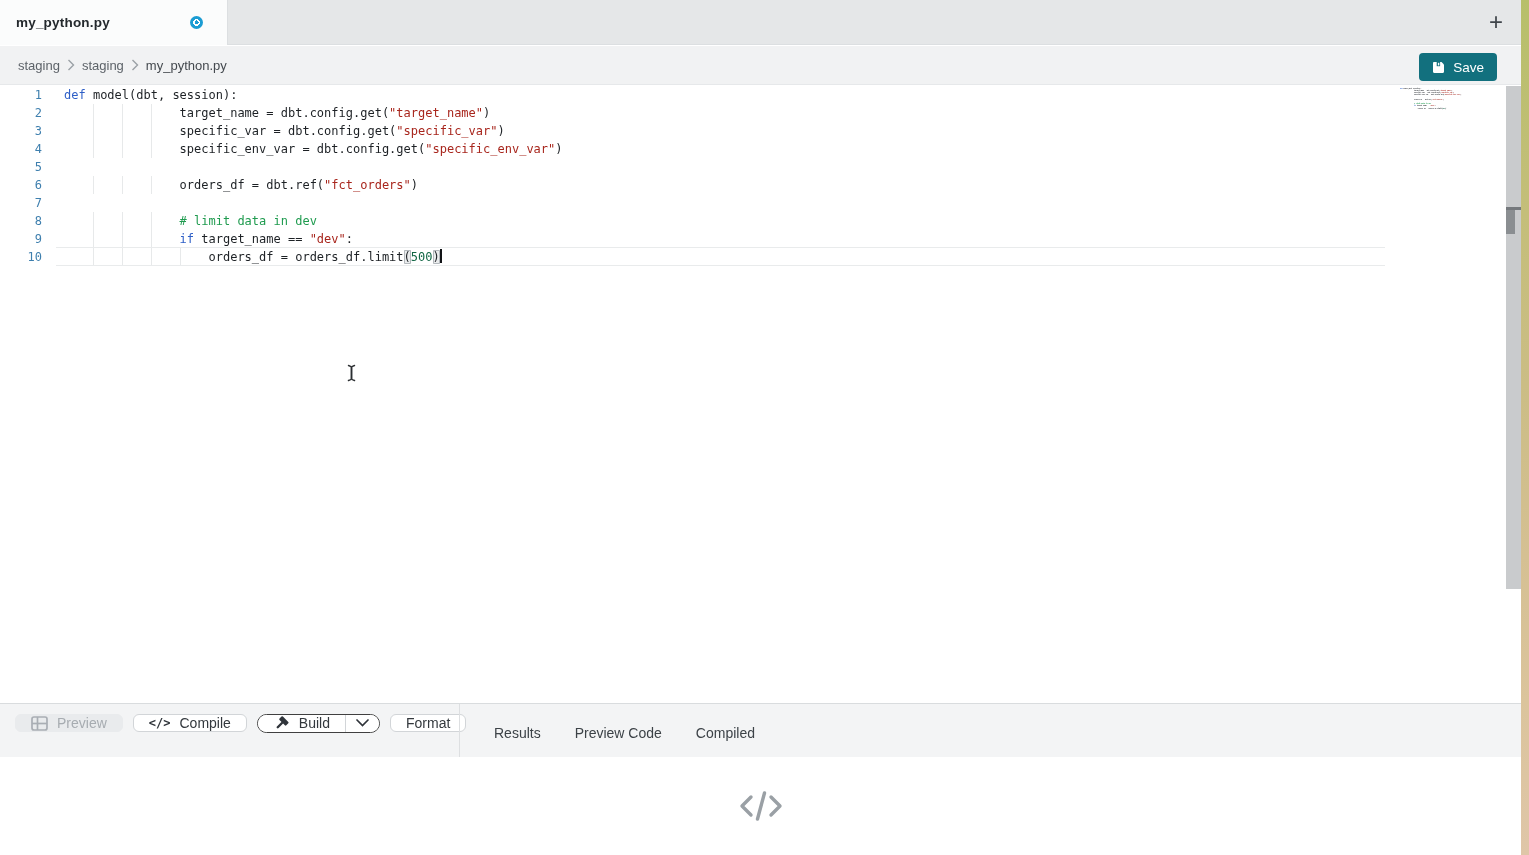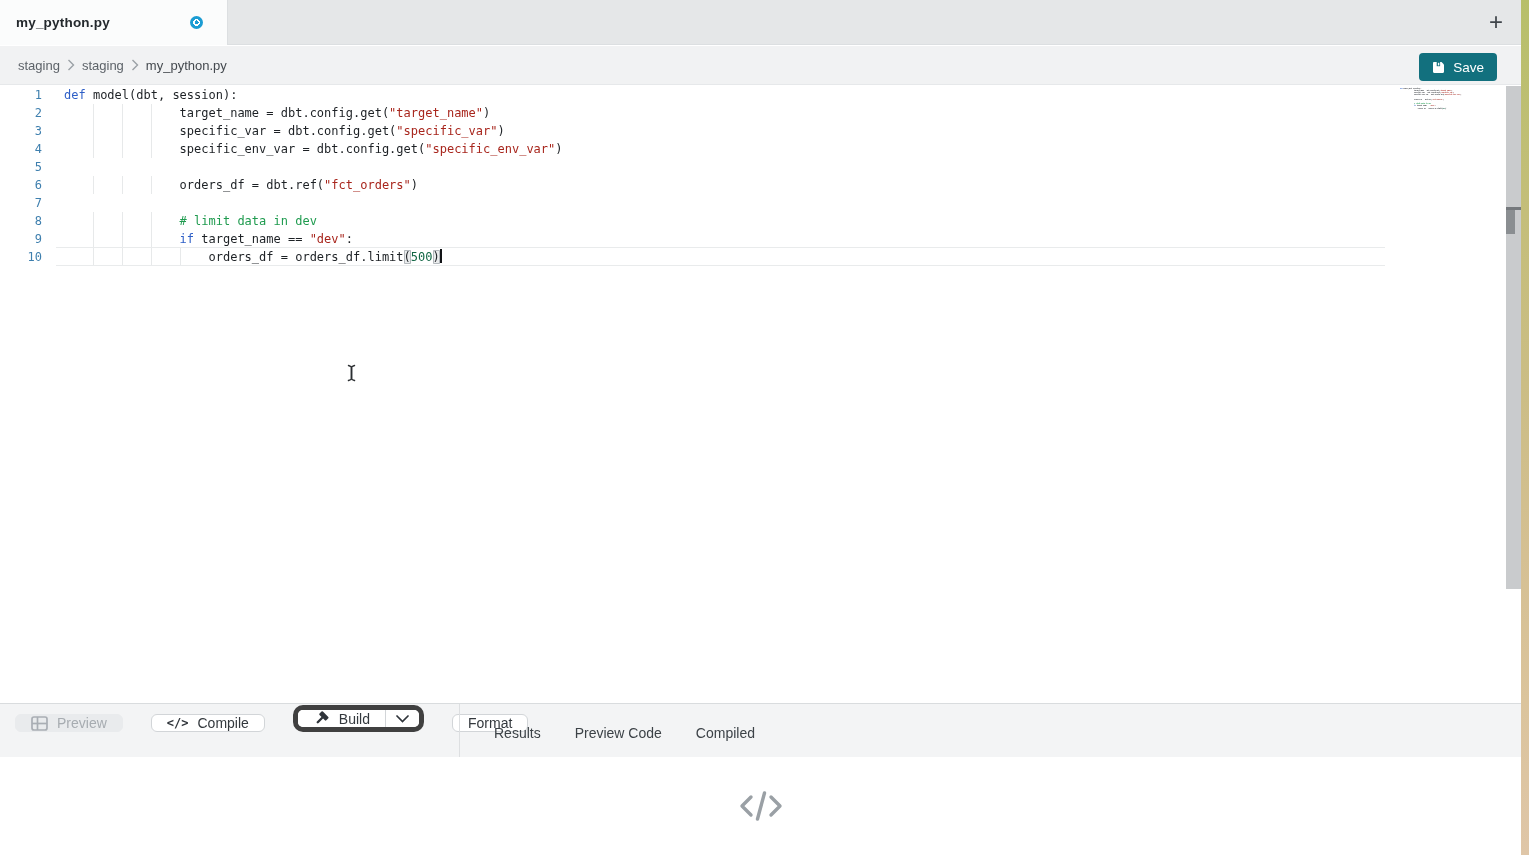--- a/index.html
+++ b/index.html
@@ -56,25 +56,25 @@
   
   .sb-track { position:absolute; left:1506px; top:0; width:15px; height:503px; background:#c9cbcd; cursor:pointer; }
   .sb-thumb-bar { position:absolute; left:0; top:121px; width:15px; height:3px; background:#75797d; }
   .sb-thumb { position:absolute; left:0; top:124px; width:9px; height:24px; background:#8a8e91; }
 
   .ibeam { position:absolute; left:345px; top:278px; }
 
   
   .toolbar { position:absolute; top:703px; left:0; width:1521px; height:54px; background:#f3f4f5;
              border-top:1px solid #d9dcde; }
-  .btn-group { position:absolute; left:15px; top:10px; height:18px; display:flex; gap:28px; align-items:flex-end; }
+  .btn-group { position:absolute; left:15px; top:10px; height:18px; display:flex; gap:10px; align-items:center; }
   .btn { display:flex; align-items:center; gap:9px; padding:0 15px; background:#ffffff; border:1px solid #d2d5d8;
          border-radius:6px; font-size:14px; color:#33383d; font-family:"Liberation Sans",sans-serif; cursor:pointer; }
   .btn.disabled { background:#e9ebed; border-color:#e9ebed; color:#a7acb1; cursor:default; }
-  .split { display:flex; align-items:stretch; border:5px solid #404040; border-radius:10px; background:#ffffff; overflow:hidden; }
+  .split { display:flex; align-items:stretch; border:1px solid #404040; border-radius:10px; background:#ffffff; overflow:hidden; }
   .split .btn { border:none; border-radius:0; }
   .split .chev-btn { width:34px; display:flex; align-items:center; justify-content:center;
                      border:none; border-left:1px solid #d2d5d8; background:#ffffff; cursor:pointer; }
   .code-glyph { font-family:"DejaVu Sans Mono",monospace; font-size:12px; font-weight:bold; color:#2f343a; }
   .tb-divider { position:absolute; left:459px; top:0; width:1px; height:53px; background:#dddfe1; }
   .rtabs { position:absolute; left:477px; top:4px; height:53px; display:flex;justify-content:flex-end; }
   .rtab { padding:0 17px; display:flex; align-items:center; font-size:14px; color:#3c4247; height:100%;
           border-bottom:3px solid transparent; cursor:pointer; }
   .rtab.active { border-bottom-color:var(--underline); }
 

